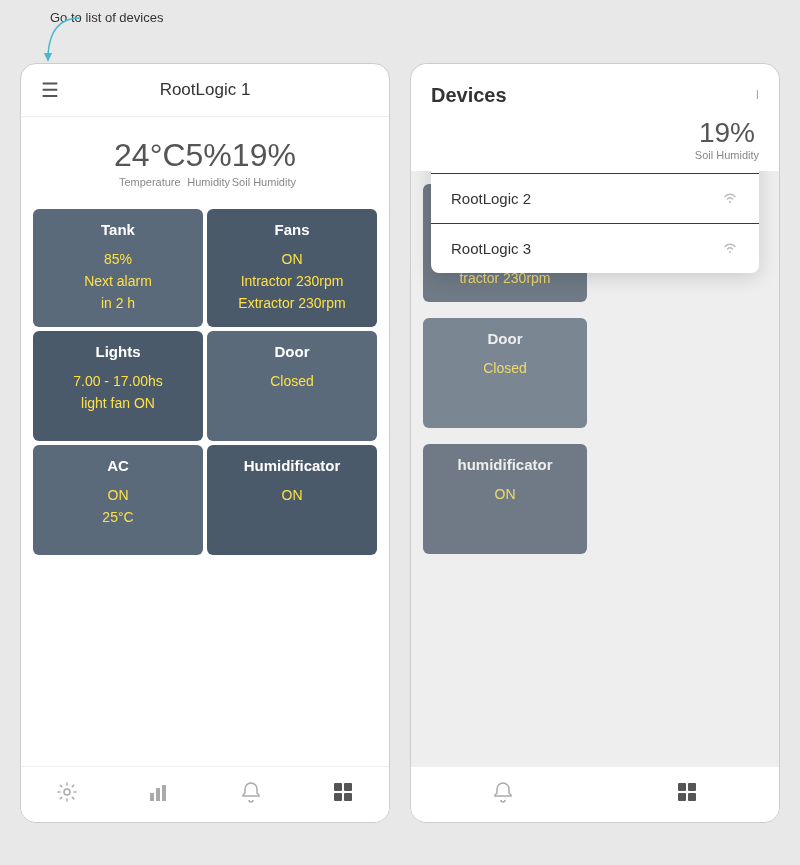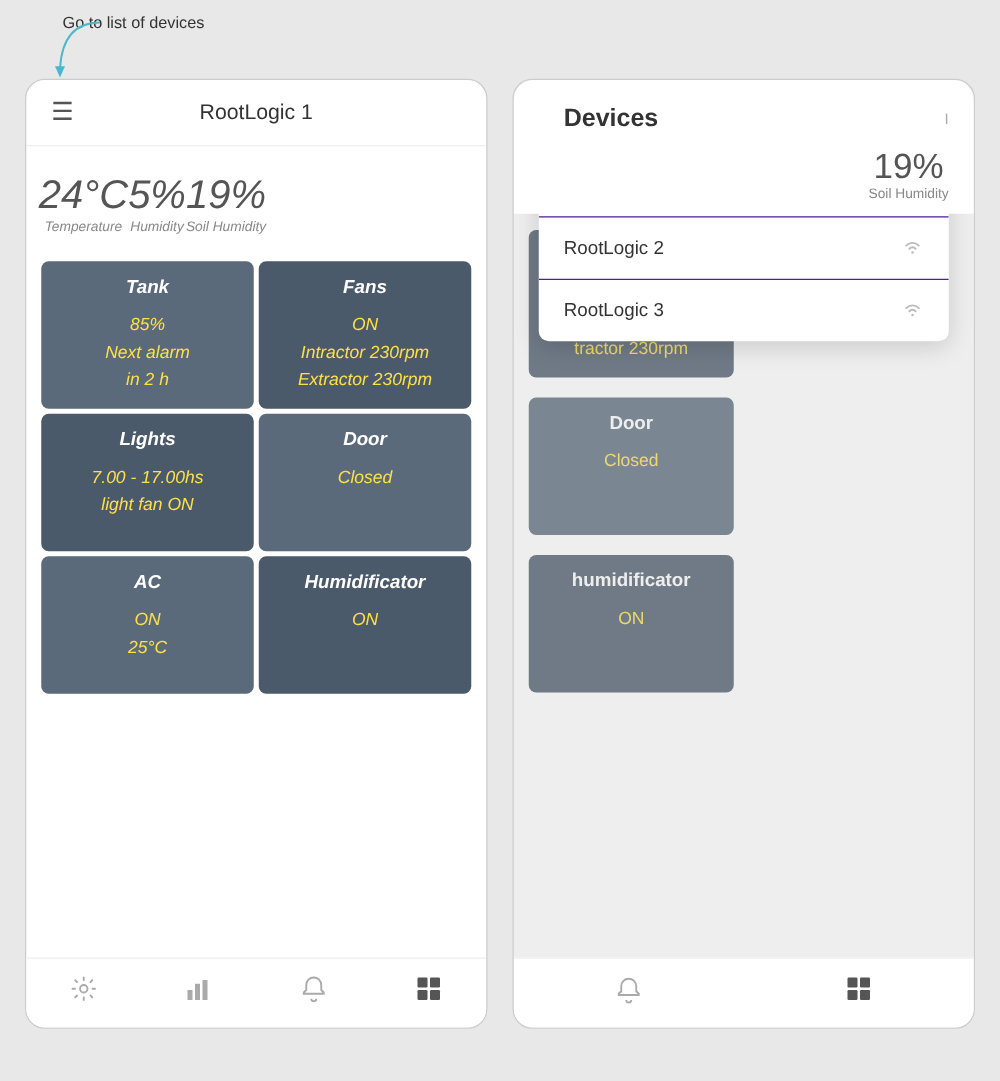--- a/index.html
+++ b/index.html
@@ -69,44 +69,42 @@
       cursor: pointer;
     }
     .phone-title {
       font-size: 17px;
       color: #333;
       font-weight: 400;
     }
 
     .stats-row {
       display: flex;
-      justify-content: flex-start;
+      justify-content: center;
       padding: 20px 10px 5px 10px;
-      font-style: italic;
     }
     .stat-item {
       text-align: center;
     }
     .stat-value {
       font-size: 32px;
       color: #555;
       font-weight: 300;
     }
     .stat-label {
       font-size: 11px;
       color: #888;
       margin-top: 2px;
     }
 
     .tiles-grid {
       display: grid;
       grid-template-columns: 1fr 1fr;
       gap: 4px;
       padding: 16px 12px;
-      font-style: italic;
     }
     .tile {
       background: #5a6a7a;
       border-radius: 6px;
       padding: 12px;
       min-height: 110px;
       display: flex;
       flex-direction: column;
       align-items: center;
     }
@@ -153,21 +151,20 @@
     }
 
     .devices-header {
       padding: 20px 20px 10px 20px;
       font-size: 20px;
       font-weight: 600;
       color: #333;
       display: flex;
       justify-content: space-between;
       align-items: center;
-      margin-left: 20px;
     }
     .devices-header-signal {
       font-size: 12px;
       color: #aaa;
       font-weight: 400;
     }
     .device-stat {
       text-align: center;
     }
     .device-stat-value {

